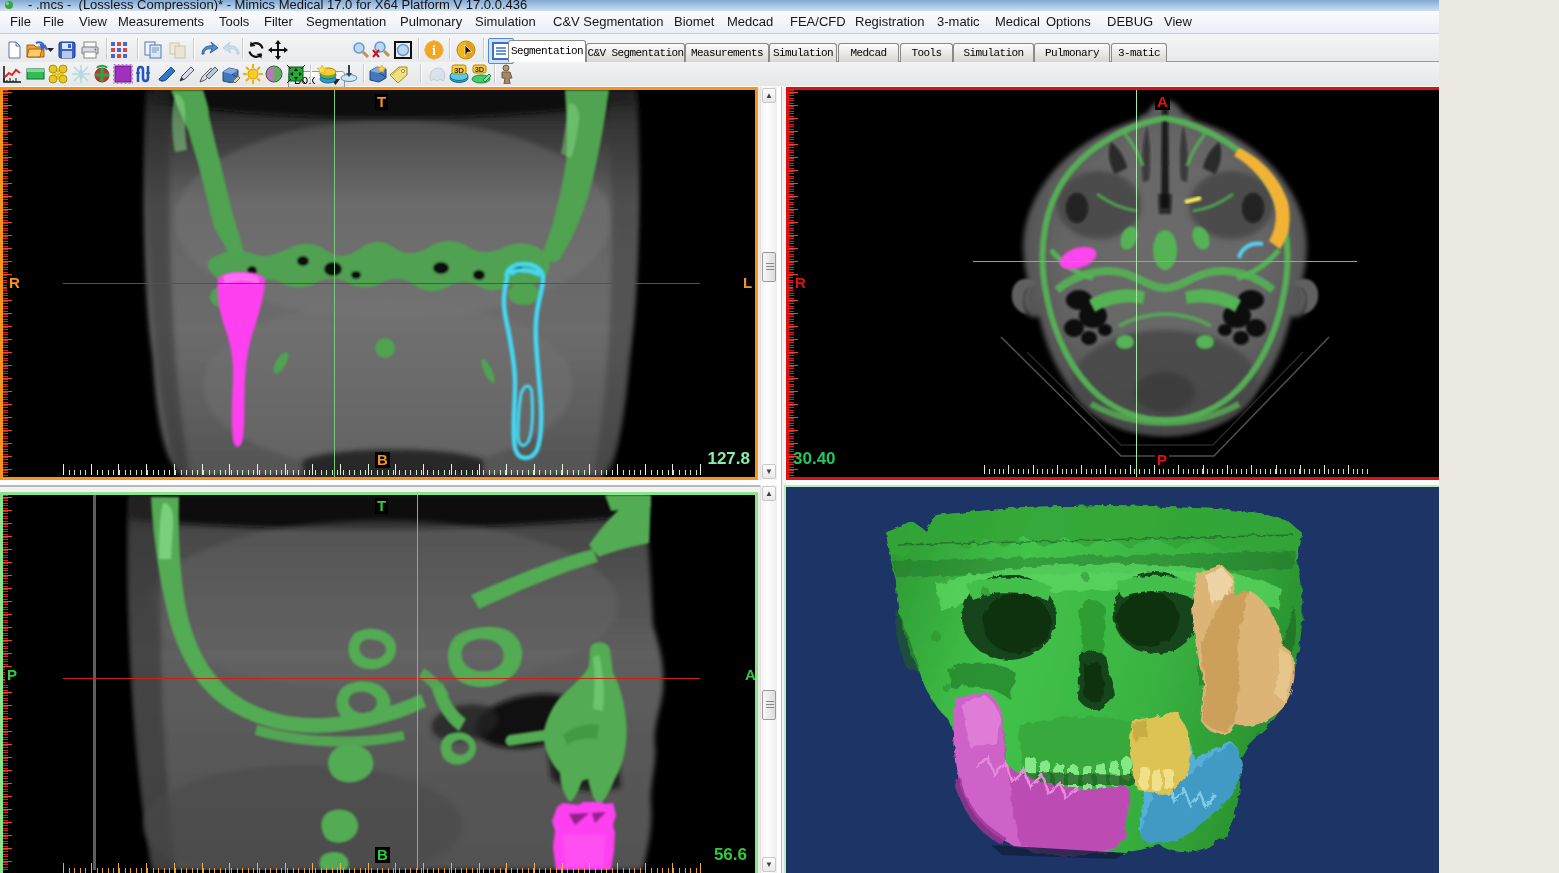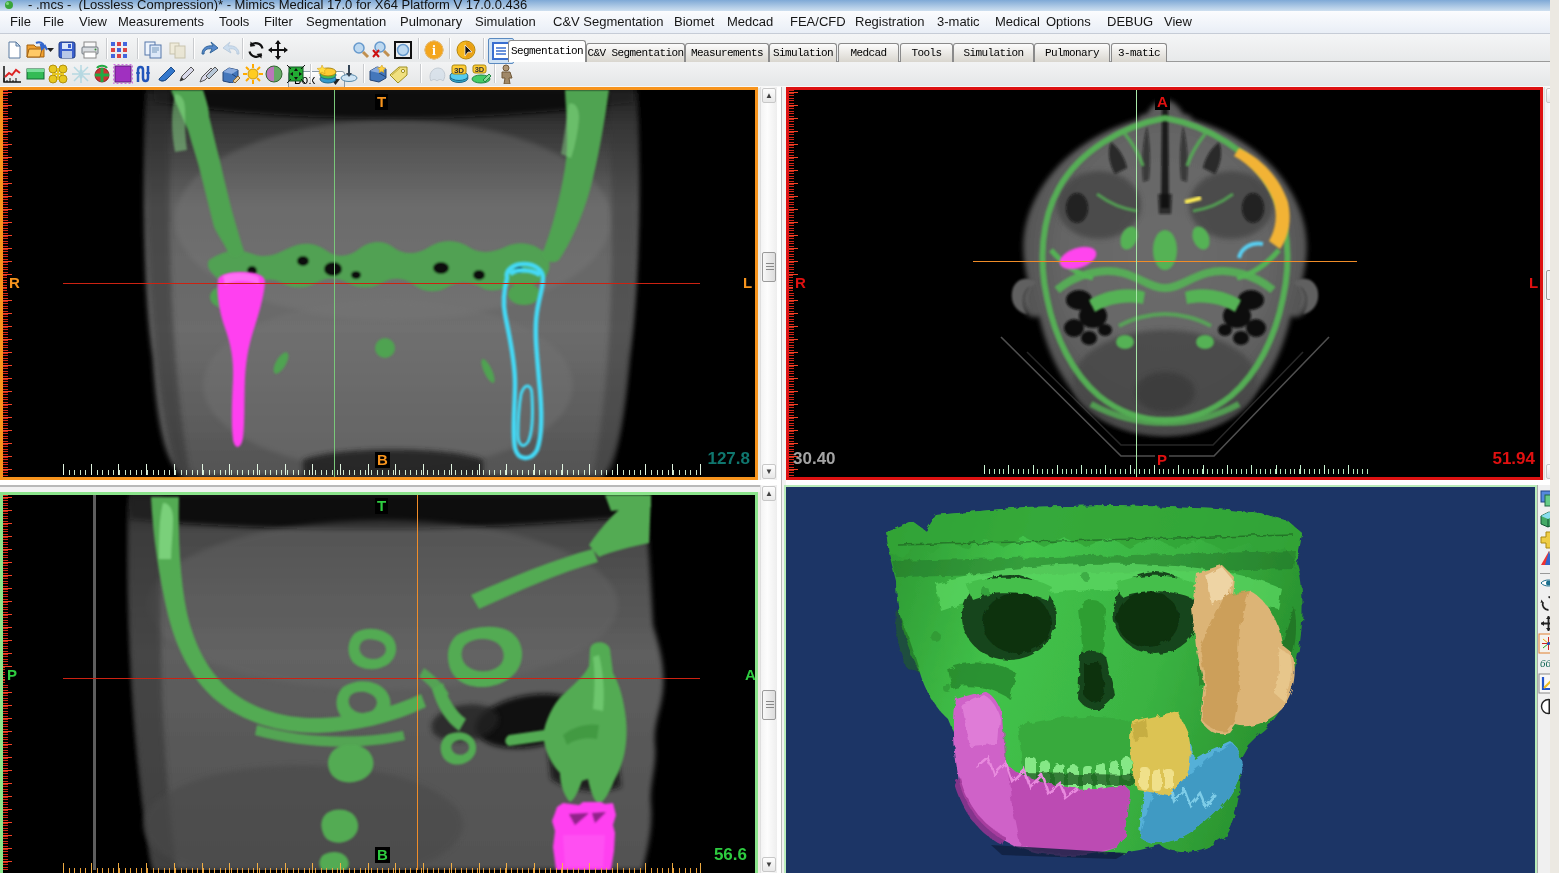--- a/index.html
+++ b/index.html
@@ -1,17 +1,17 @@
 <!DOCTYPE html>
 <html><head>
 <meta charset="utf-8">
 <style>
   html,body{margin:0;padding:0;}
   body{width:1559px;height:873px;overflow:hidden;background:#ece9e2;font-family:"Liberation Sans",sans-serif;}
-  #app{position:absolute;left:0;top:0;width:1550px;height:873px;overflow:hidden;}
+  #app{position:absolute;left:0;top:0;width:1439px;height:873px;overflow:hidden;}
   .abs{position:absolute;}
   
   #titlebar{left:0;top:0;width:1559px;height:11px;background:linear-gradient(#7fa9d6,#cfe0f0);}
   #titletext{left:28px;top:-3px;font-size:13px;color:#111;white-space:nowrap;}
   
   #menubar{left:0;top:11px;width:1559px;height:22px;background:linear-gradient(#fbfcfe,#e9eef6);border-bottom:1px solid #c6ccd6;}
   .mi{position:absolute;top:14px;font-size:13px;color:#161616;}
   
   #tb1{left:0;top:34px;width:1559px;height:28px;background:linear-gradient(#f4f5f6,#e7e9ea);}
   #tb2{left:0;top:62px;width:1559px;height:24px;background:linear-gradient(#f2f3f4,#e5e7e8);border-bottom:1px solid #cfd2d6;}
@@ -375,21 +375,21 @@
 
     <div class="rulerL" style="left:0;top:0;height:387px;"></div>
     <div class="rulerL2" style="left:0;top:2px;height:385px;"></div>
     <div style="position:absolute;left:60px;bottom:2px;width:638px;height:5px;background:repeating-linear-gradient(90deg,rgba(225,255,225,0.9) 0 1px,transparent 1px 5.6px);"></div>
     <div style="position:absolute;left:60px;bottom:2px;width:638px;height:11px;background:repeating-linear-gradient(90deg,rgba(235,255,235,0.95) 0 1px,transparent 1px 27.7px);"></div>
 
     <div class="vplabel" style="left:372px;top:4px;color:#f7941d;">T</div>
     <div class="vplabel" style="left:372px;top:362px;color:#f7941d;">B</div>
     <div class="vplabel" style="left:4px;top:185px;color:#f7941d;">R</div>
     <div class="vplabel" style="left:738px;top:185px;color:#f7941d;">L</div>
-    <div class="abs" style="right:5px;bottom:8px;color:#0f766e;font-weight:bold;font-size:17px;">127.8</div>
+    <div class="abs" style="right:5px;bottom:8px;color:#86efac;font-weight:bold;font-size:17px;">127.8</div>
   </div>
   <div id="vpTR" class="abs">
     <svg width="751" height="387" style="position:absolute;left:0;top:0;">
       <defs>
         <radialGradient id="axhead" cx="0.5" cy="0.46" r="0.58">
           <stop offset="0" stop-color="#6c6c6c"></stop>
             <stop offset="0.62" stop-color="#656565"></stop>
             <stop offset="0.88" stop-color="#525252"></stop>
             <stop offset="1" stop-color="#303030"></stop>
         </radialGradient>
@@ -467,21 +467,21 @@
 
     <div class="rulerL" style="left:0;top:0;height:387px;"></div>
     <div class="rulerL2" style="left:0;top:2px;height:385px;"></div>
     <div style="position:absolute;left:195px;bottom:3px;width:385px;height:5px;background:repeating-linear-gradient(90deg,rgba(200,255,210,0.9) 0 1px,transparent 1px 4.85px);"></div>
     <div style="position:absolute;left:195px;bottom:3px;width:385px;height:9px;background:repeating-linear-gradient(90deg,rgba(210,255,220,0.95) 0 1px,transparent 1px 24.3px);"></div>
 
     <div class="vplabel" style="left:366px;top:4px;color:#e01010;">A</div>
     <div class="vplabel" style="left:366px;top:362px;color:#e01010;">P</div>
     <div class="vplabel" style="left:4px;top:185px;color:#e01010;">R</div>
     <div class="vplabel" style="left:738px;top:185px;color:#e01010;">L</div>
-    <div class="abs" style="left:4px;bottom:8px;color:#a3a3a3;font-weight:bold;font-size:17px;">30.40</div>
+    <div class="abs" style="left:4px;bottom:8px;color:#22c55e;font-weight:bold;font-size:17px;">30.40</div>
     <div class="abs" style="right:5px;bottom:8px;color:#e01010;font-weight:bold;font-size:17px;">51.94</div>
   </div>
   <div id="vpBL" class="abs">
     <svg width="752" height="375" style="position:absolute;left:0;top:0;">
       <defs>
         <linearGradient id="sagg" x1="0" y1="0" x2="0" y2="1">
           <stop offset="0" stop-color="#1c1c1c"></stop>
             <stop offset="0.1" stop-color="#484848"></stop>
             <stop offset="0.42" stop-color="#5e5e5e"></stop>
             <stop offset="1" stop-color="#525252"></stop>

